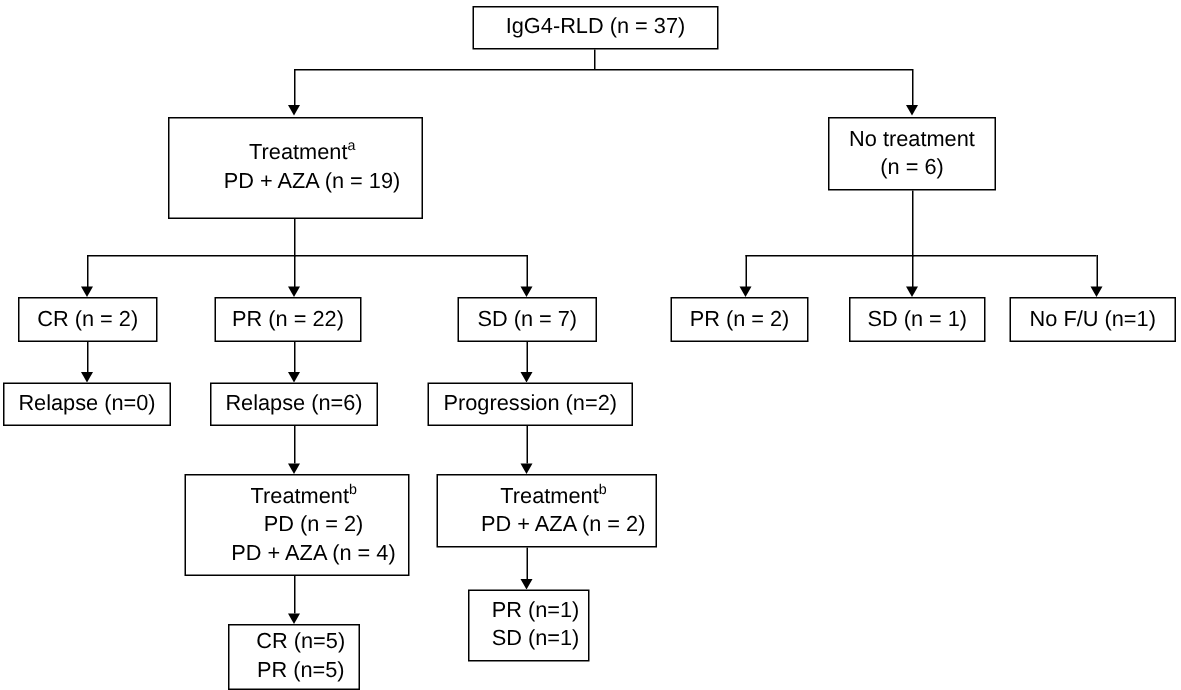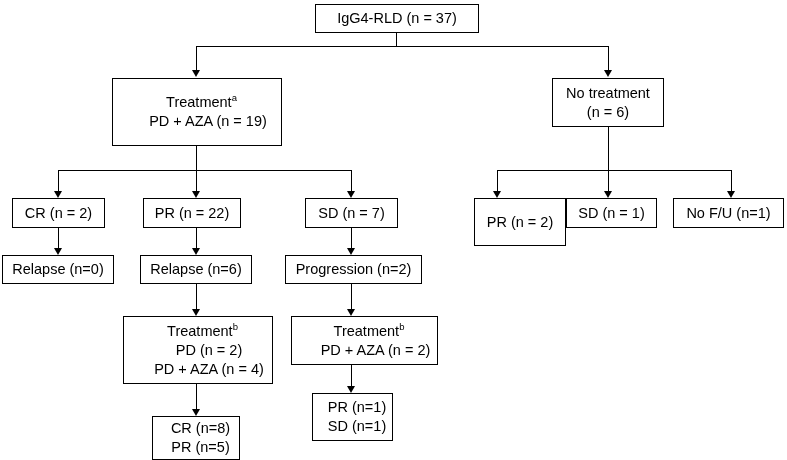--- a/index.html
+++ b/index.html
@@ -87,21 +87,21 @@
   </div>
 
   <div class="node center" style="left:143px; top:198px; width:98px; height:30px;">
     <span class="ln">PR (n = 22)</span>
   </div>
 
   <div class="node center" style="left:305px; top:198px; width:93px; height:30px;">
     <span class="ln">SD (n = 7)</span>
   </div>
 
-  <div class="node center" style="left:474px; top:198px; width:92px; height:48px;">
+  <div class="node center" style="left:447px; top:198px; width:92px; height:30px;">
     <span class="ln">PR (n = 2)</span>
   </div>
 
   <div class="node center" style="left:554px; top:198px; width:91px; height:30px;margin-left:12px;">
     <span class="ln">SD (n = 1)</span>
   </div>
 
   <div class="node center" style="left:673px; top:198px; width:111px; height:30px;">
     <span class="ln">No F/U (n=1)</span>
   </div>
@@ -144,21 +144,21 @@
     <span class="ln ind">PD + AZA (n = 2)</span>
   </div>
 
   <div class="vline" style="left:196px; top:384px; height:25px;"></div>
   <div class="arrow" style="left:192px; top:409px;"></div>
 
   <div class="vline" style="left:351px; top:365px; height:21px;"></div>
   <div class="arrow" style="left:347px; top:386px;"></div>
 
   <div class="node left" style="left:152px; top:416px; width:88px; height:44px;">
-    <span class="ln">CR (n=8)</span>
+    <span class="ln">CR (n=5)</span>
     <span class="ln">PR (n=5)</span>
   </div>
 
   <div class="node left" style="left:312px; top:393px; width:81px; height:48px;">
     <span class="ln">PR (n=1)</span>
     <span class="ln">SD (n=1)</span>
   </div>
 
 </div>
 

